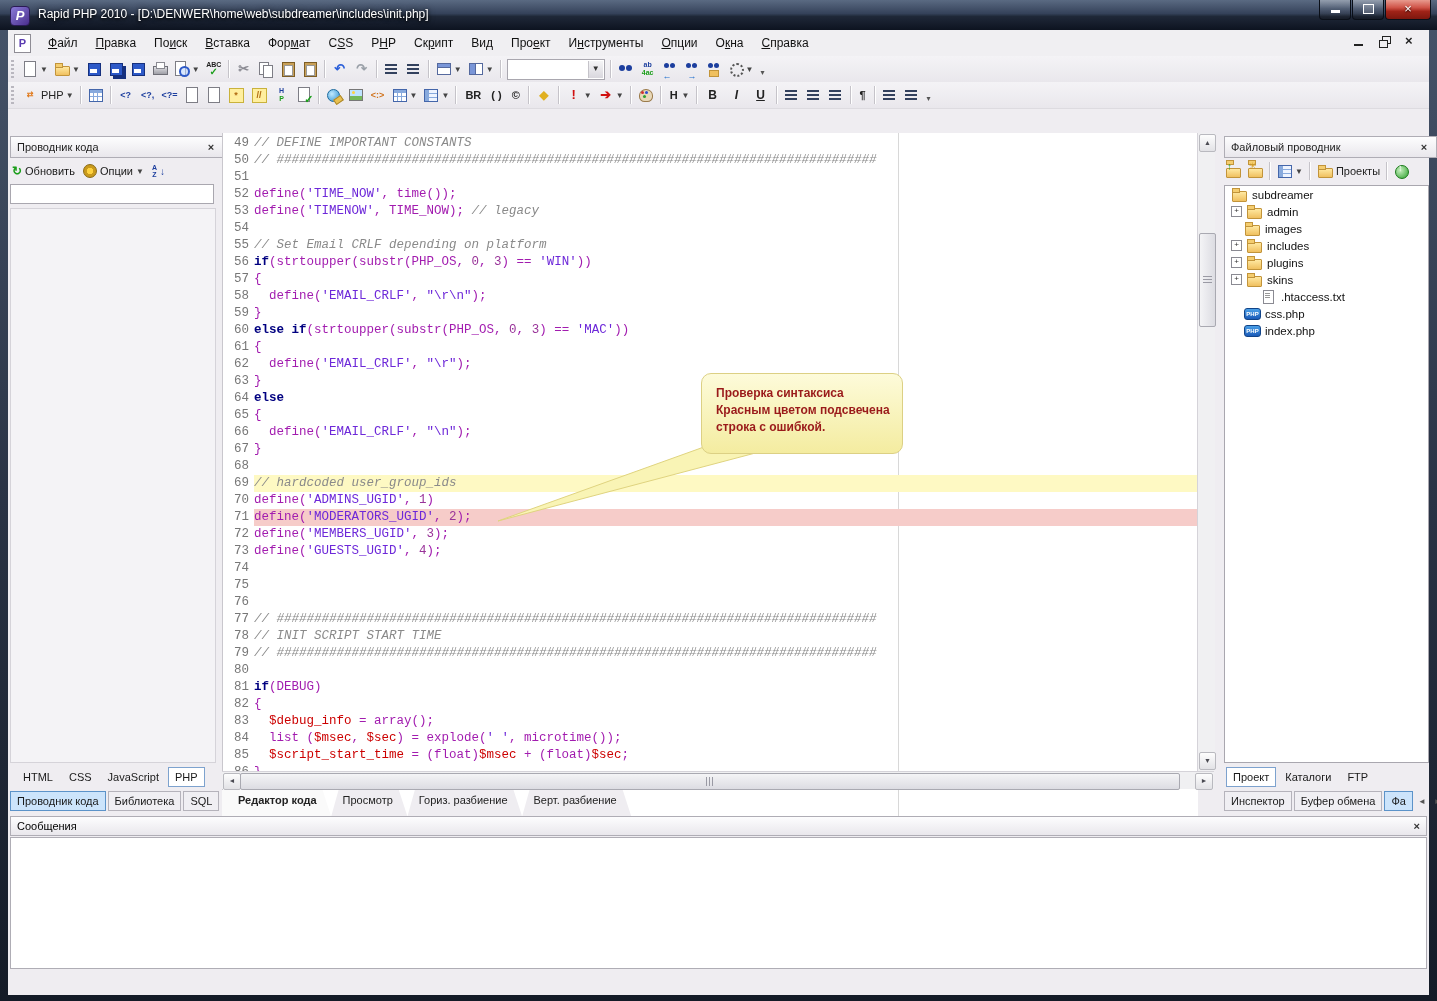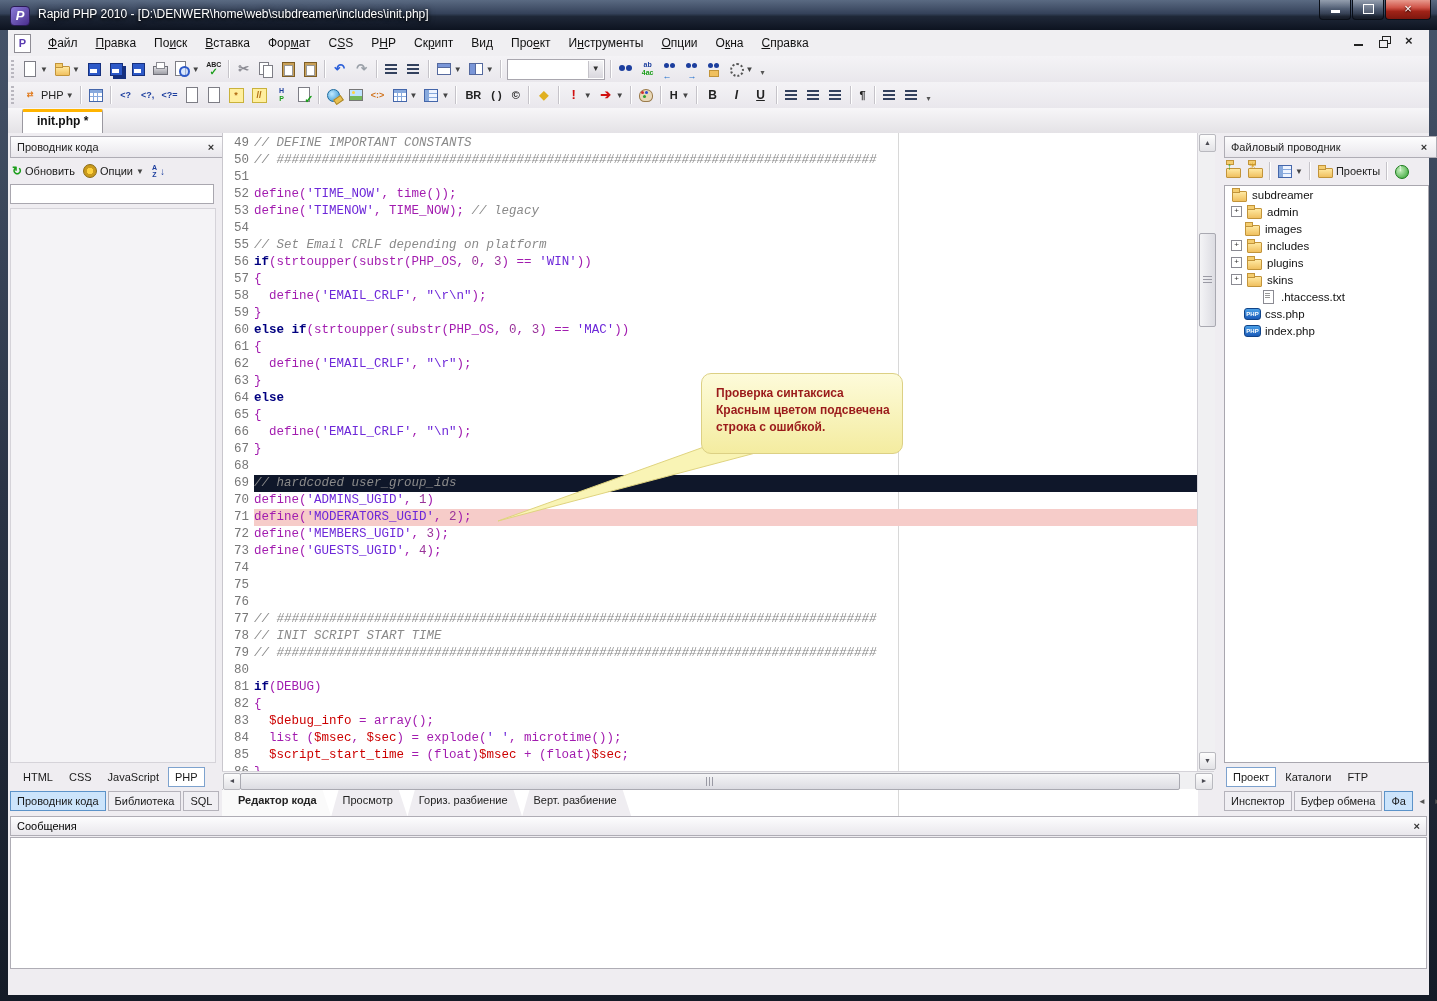--- a/index.html
+++ b/index.html
@@ -134,21 +134,21 @@
   .chip.sel{border:1px solid #5c93c9;background:#cce4fb;}
   .chip.bordered{border:1px solid #b5b3bb;background:#f0eff3;}
   
   #editor{left:214px;top:0;width:992px;height:680px;}
   #viewport{left:0;top:0;width:975px;height:790px;background:#fff;border-left:1px solid #c9c7cd;overflow:hidden;}
   #gutter{position:absolute;left:0;top:2px;width:26px;text-align:right;color:#777;
     font-family:"Liberation Mono","DejaVu Sans Mono",monospace;font-size:12.5px;line-height:17px;}
   #codelines{position:absolute;left:31px;top:2px;right:0;font-family:"Liberation Mono","DejaVu Sans Mono",monospace;
     font-size:12.5px;line-height:17px;white-space:pre;}
   .cl{height:17px;}
-  .cl.hly{background:#0f172a;}
+  .cl.hly{background:#fef9c3;}
   .cl.hlr{background:#f6ccc9;}
   .tk-p{color:#a21caf;} .tk-c{color:#8a8a8a;font-style:italic;} .tk-k{color:#000080;font-weight:bold;}
   .tk-s{color:#6d28d9;} .tk-n{color:#993399;} .tk-v{color:#cc0000;}
   #marginline{position:absolute;left:675px;top:0;bottom:0;width:1px;background:#d8d8d8;}
   
   #tail-svg{position:absolute;left:0;top:0;pointer-events:none;}
   #callout{position:absolute;left:478px;top:240px;width:186px;height:58px;
     background:linear-gradient(180deg,#fdfbda,#f4eca0);border:1px solid #dcd084;border-radius:10px;
     padding:11px 0 10px 14px;font-size:12px;font-weight:bold;color:#9a1a1a;line-height:17px;}
   
@@ -463,23 +463,20 @@
       <span class="tbsep"></span>
       <span class="tbtn">
         <span class="ic ic-bars ic-dots"></span>
       </span>
       <span class="tbtn">
         <span class="ic ic-bars ic-nums"></span>
       </span>
       <span class="tbovf">▾</span>
     </div>
 
-  <div class="abs" id="tabbar">
-    <div id="doctab">init.php *</div>
-  </div>
 
   <div class="abs" id="client">
 
     <div class="abs" id="leftpanel">
       <div class="abs panel-header" style="left:2px;top:3px;width:202px;">
         <span>Проводник кода</span>
         <span class="x">×</span>
       </div>
       <div class="abs" id="lp-toolbar">
         <span class="lp-btn">

